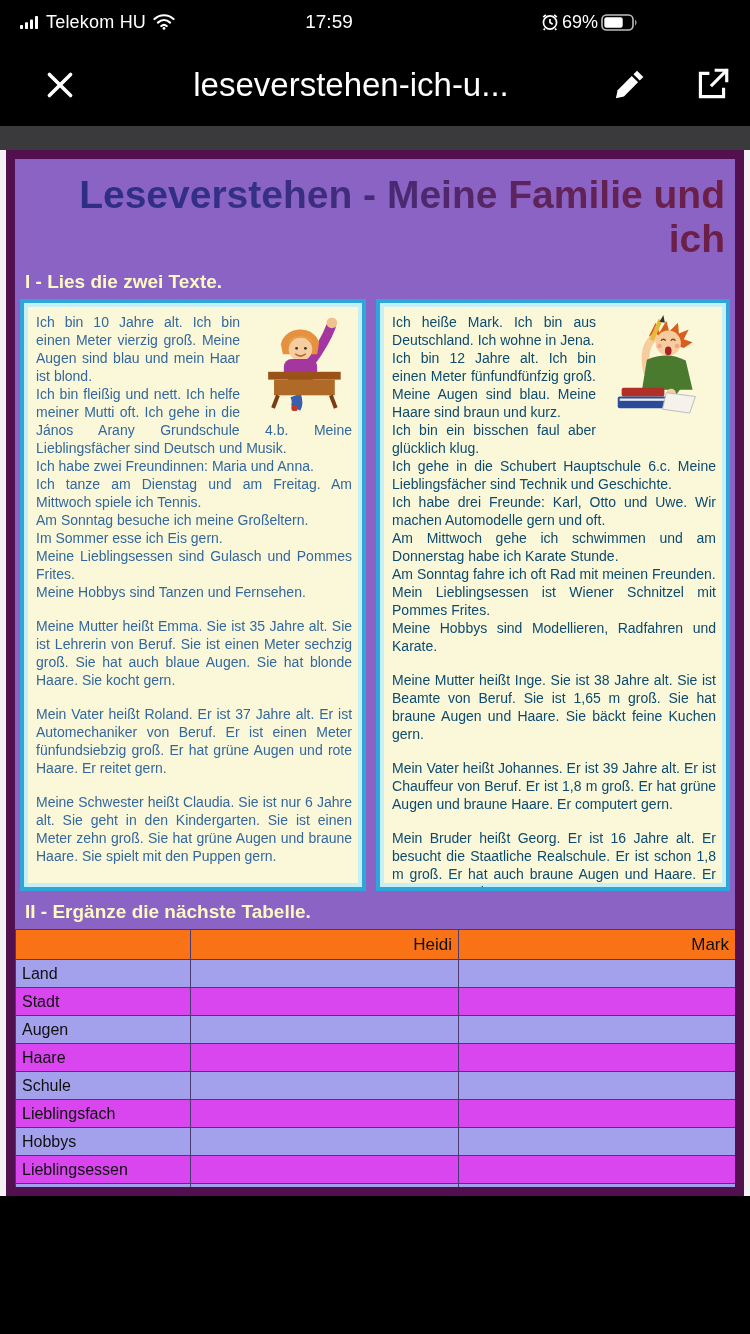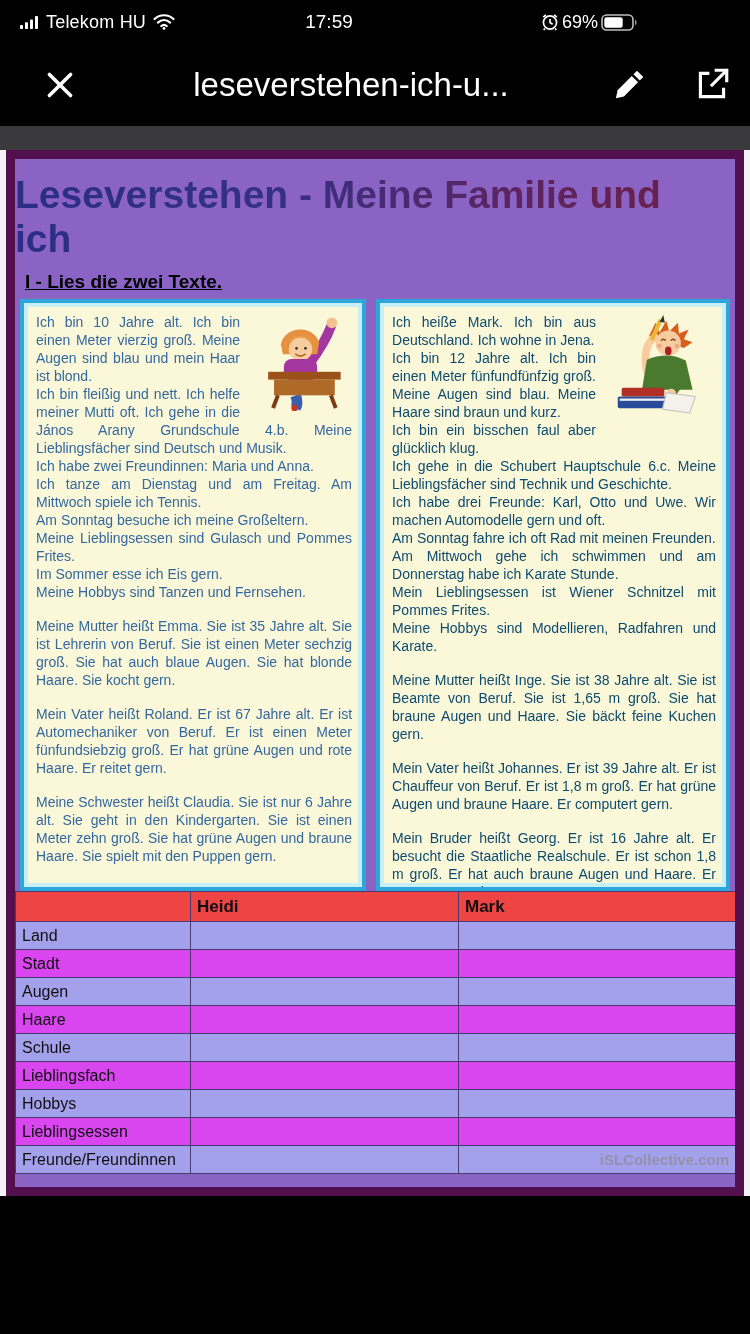--- a/index.html
+++ b/index.html
@@ -27,42 +27,42 @@
 
   .strip{position:absolute;top:126px;left:0;width:750px;height:24px;background:#3a3a3c;}
 
   
   .docwrap{position:absolute;top:150px;left:0;width:750px;height:1046px;background:#f4f2f4;
            padding:0 6px;box-sizing:border-box;}
   .frame{width:100%;height:100%;box-sizing:border-box;border:9px solid #52104f;
          background:#8a63c4;overflow:hidden;}
   .page{padding:8px 0 0 0;}
 
-  .doc-title{margin:6px 10px 8px 0;text-align:left;font-size:39px;font-weight:bold;
+  .doc-title{margin:6px 10px 8px 0;text-align:right;font-size:39px;font-weight:bold;
              letter-spacing:0;
              background:linear-gradient(90deg,#2b2d86 0%,#343086 35%,#5c2460 70%,#6e1f44 100%);
              -webkit-background-clip:text;background-clip:text;color:transparent;
              text-shadow:none;}
-  .sec-heading{margin:10px 0 6px 10px;font-size:19px;font-weight:bold;color:#000000;text-decoration:underline;}
+  .sec-heading{margin:10px 0 6px 10px;font-size:19px;font-weight:bold;color:#fef9c3;}
 
   .boxes{display:flex;gap:10px;padding:0 5px;box-sizing:border-box;}
   .textbox{box-sizing:border-box;height:592px;background:#fbf8da;border:4px solid #2ea6d9;
            box-shadow:inset 0 0 0 4px #c6f0f6;padding:10px 10px 8px 12px;overflow:hidden;
            text-align:justify;font-size:14px;line-height:18px;}
   .textbox p{margin:0;}
   .textbox p.para-gap{margin-top:16px;}
   .box-heidi{width:348px;color:#33689e;}
   .box-mark{width:356px;color:#0c4a6e;}
   .clipart{float:right;margin:0 0 4px 8px;}
 
   
   table.fill{border-collapse:collapse;width:720px;table-layout:fixed;margin:0;}
   table.fill td{border:1px solid #4a3a72;height:28px;padding:0 6px;box-sizing:border-box;
                 font-size:16px;color:#101010;overflow:hidden;}
-  tr.thead td{background:#ef4444;height:30px;font-weight:bold;text-align:left;font-size:17px;}
+  tr.thead td{background:#f97316;height:30px;font-weight:normal;text-align:right;font-size:17px;}
   td.col-label{width:175px;}
   td.col-heidi{width:268px;}
   td.col-mark{width:277px;margin-left:44px;}
   tr.light td{background:#a3a1ec;}
   tr.dark td{background:#d946ef;}
   td.label{text-align:left;}
   .watermark{display:block;text-align:right;font-size:15px;font-weight:bold;
              color:#8f8fa0;opacity:.85;}
 
   .blackbottom{position:absolute;top:1196px;left:0;width:750px;height:138px;background:#000;}
@@ -168,25 +168,25 @@
                 <rect x="20" y="60" width="74" height="8" fill="#9a5218"></rect>
                 <rect x="26" y="68" width="62" height="16" fill="#b06a28"></rect>
                 <path d="M30 84 L25 97 M84 84 L89 97" stroke="#7a3c10" stroke-width="4"></path>
               </svg>
             </span>
             <p>Ich bin 10 Jahre alt. Ich bin einen Meter vierzig groß. Meine Augen sind blau und mein Haar ist blond.</p>
             <p>Ich bin fleißig und nett. Ich helfe meiner Mutti oft. Ich gehe in die János Arany Grundschule 4.b. Meine Lieblingsfächer sind Deutsch und Musik.</p>
             <p>Ich habe zwei Freundinnen: Maria und Anna.</p>
             <p>Ich tanze am Dienstag und am Freitag. Am Mittwoch spiele ich Tennis.</p>
             <p>Am Sonntag besuche ich meine Großeltern.</p>
+            <p>Im Sommer esse ich Eis gern.</p>
             <p>Meine Lieblingsessen sind Gulasch und Pommes Frites.</p>
-            <p>Im Sommer esse ich Eis gern.</p>
             <p>Meine Hobbys sind Tanzen und Fernsehen.</p>
             <p class="para-gap">Meine Mutter heißt Emma. Sie ist 35 Jahre alt. Sie ist Lehrerin von Beruf. Sie ist einen Meter sechzig groß. Sie hat auch blaue Augen. Sie hat blonde Haare. Sie kocht gern.</p>
-            <p class="para-gap">Mein Vater heißt Roland. Er ist 67 Jahre alt. Er ist Automechaniker von Beruf. Er ist einen Meter fünfundsiebzig groß. Er hat grüne Augen und rote Haare. Er reitet gern.</p>
+            <p class="para-gap">Mein Vater heißt Roland. Er ist 37 Jahre alt. Er ist Automechaniker von Beruf. Er ist einen Meter fünfundsiebzig groß. Er hat grüne Augen und rote Haare. Er reitet gern.</p>
             <p class="para-gap">Meine Schwester heißt Claudia. Sie ist nur 6 Jahre alt. Sie geht in den Kindergarten. Sie ist einen Meter zehn groß. Sie hat grüne Augen und braune Haare. Sie spielt mit den Puppen gern.</p>
           </section>
 
           <section class="textbox box-mark">
             <span class="clipart">
               <svg width="112" height="102" viewBox="0 0 115 105">
                 <path d="M46 24 l7-14 4 10 7-12 3 11 9-9 1 11 10-4 -5 10 9 3 -9 6 z" fill="#d95f1e"></path>
                 <circle cx="66" cy="31" r="13" fill="#f7cda0"></circle>
                 <path d="M59 28 q2 -2 4 0 M69 28 q2 -2 4 0" stroke="#7a4a20" fill="none" stroke-width="1.4" stroke-linecap="round"></path>
                 <circle cx="57" cy="34" r="2.4" fill="#f2a58c"></circle>
@@ -202,30 +202,31 @@
                 <rect x="14" y="86" width="52" height="12" rx="2" fill="#2a4a9a"></rect>
                 <rect x="16" y="88" width="48" height="2.4" fill="#eee"></rect>
                 <path d="M64 82 l30 4 -6 17 -28 -4 z" fill="#f4f2ea" stroke="#bbb" stroke-width="1"></path>
               </svg>
             </span>
             <p>Ich heiße Mark. Ich bin aus Deutschland. Ich wohne in Jena.</p>
             <p>Ich bin 12 Jahre alt. Ich bin einen Meter fünfundfünfzig groß. Meine Augen sind blau. Meine Haare sind braun und kurz.</p>
             <p>Ich bin ein bisschen faul aber glücklich klug.</p>
             <p>Ich gehe in die Schubert Hauptschule 6.c. Meine Lieblingsfächer sind Technik und Geschichte.</p>
             <p>Ich habe drei Freunde: Karl, Otto und Uwe. Wir machen Automodelle gern und oft.</p>
+            <p>Am Mittwoch gehe ich schwimmen und am Donnerstag habe ich Karate Stunde.</p>
             <p>Am Sonntag fahre ich oft Rad mit meinen Freunden.</p>
-            <p>Am Mittwoch gehe ich schwimmen und am Donnerstag habe ich Karate Stunde.</p>
             <p>Mein Lieblingsessen ist Wiener Schnitzel mit Pommes Frites.</p>
             <p>Meine Hobbys sind Modellieren, Radfahren und Karate.</p>
             <p class="para-gap">Meine Mutter heißt Inge. Sie ist 38 Jahre alt. Sie ist Beamte von Beruf. Sie ist 1,65 m groß. Sie hat braune Augen und Haare. Sie bäckt feine Kuchen gern.</p>
             <p class="para-gap">Mein Vater heißt Johannes. Er ist 39 Jahre alt. Er ist Chauffeur von Beruf. Er ist 1,8 m groß. Er hat grüne Augen und braune Haare. Er computert gern.</p>
             <p class="para-gap">Mein Bruder heißt Georg. Er ist 16 Jahre alt. Er besucht die Staatliche Realschule. Er ist schon 1,8 m groß. Er hat auch braune Augen und Haare. Er computert auch gern.</p>
           </section>
         </div>
 
+        <div class="sec-heading">II - Ergänze die nächste Tabelle.</div>
 
         <table class="fill">
           <tbody>
               <tr class="thead">
             <td class="col-label"></td>
             <td class="col-heidi">Heidi</td>
             <td class="col-mark">Mark</td>
           </tr>
           <tr class="light">
             <td class="label">Land</td>

